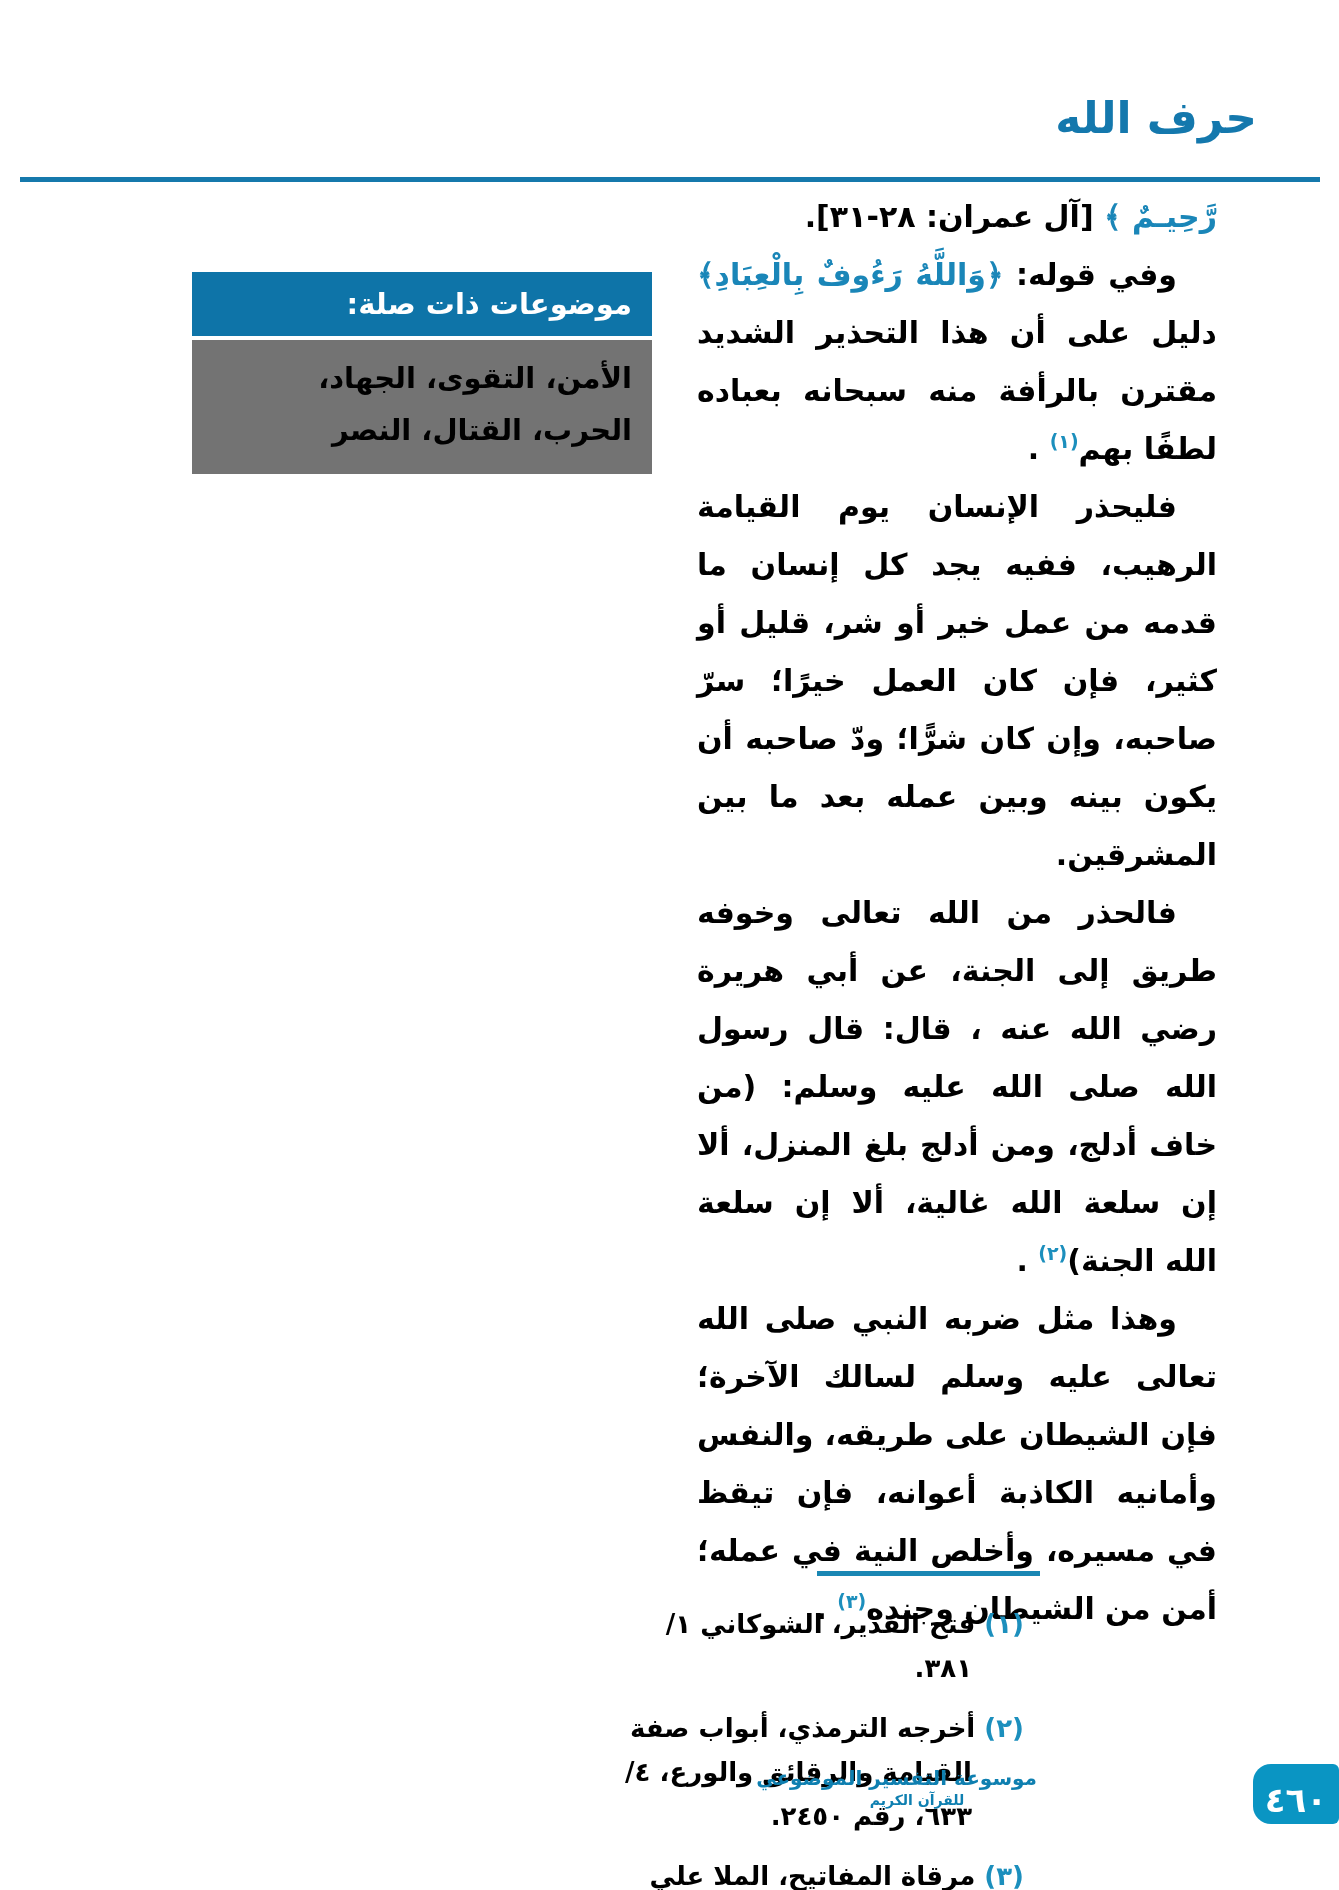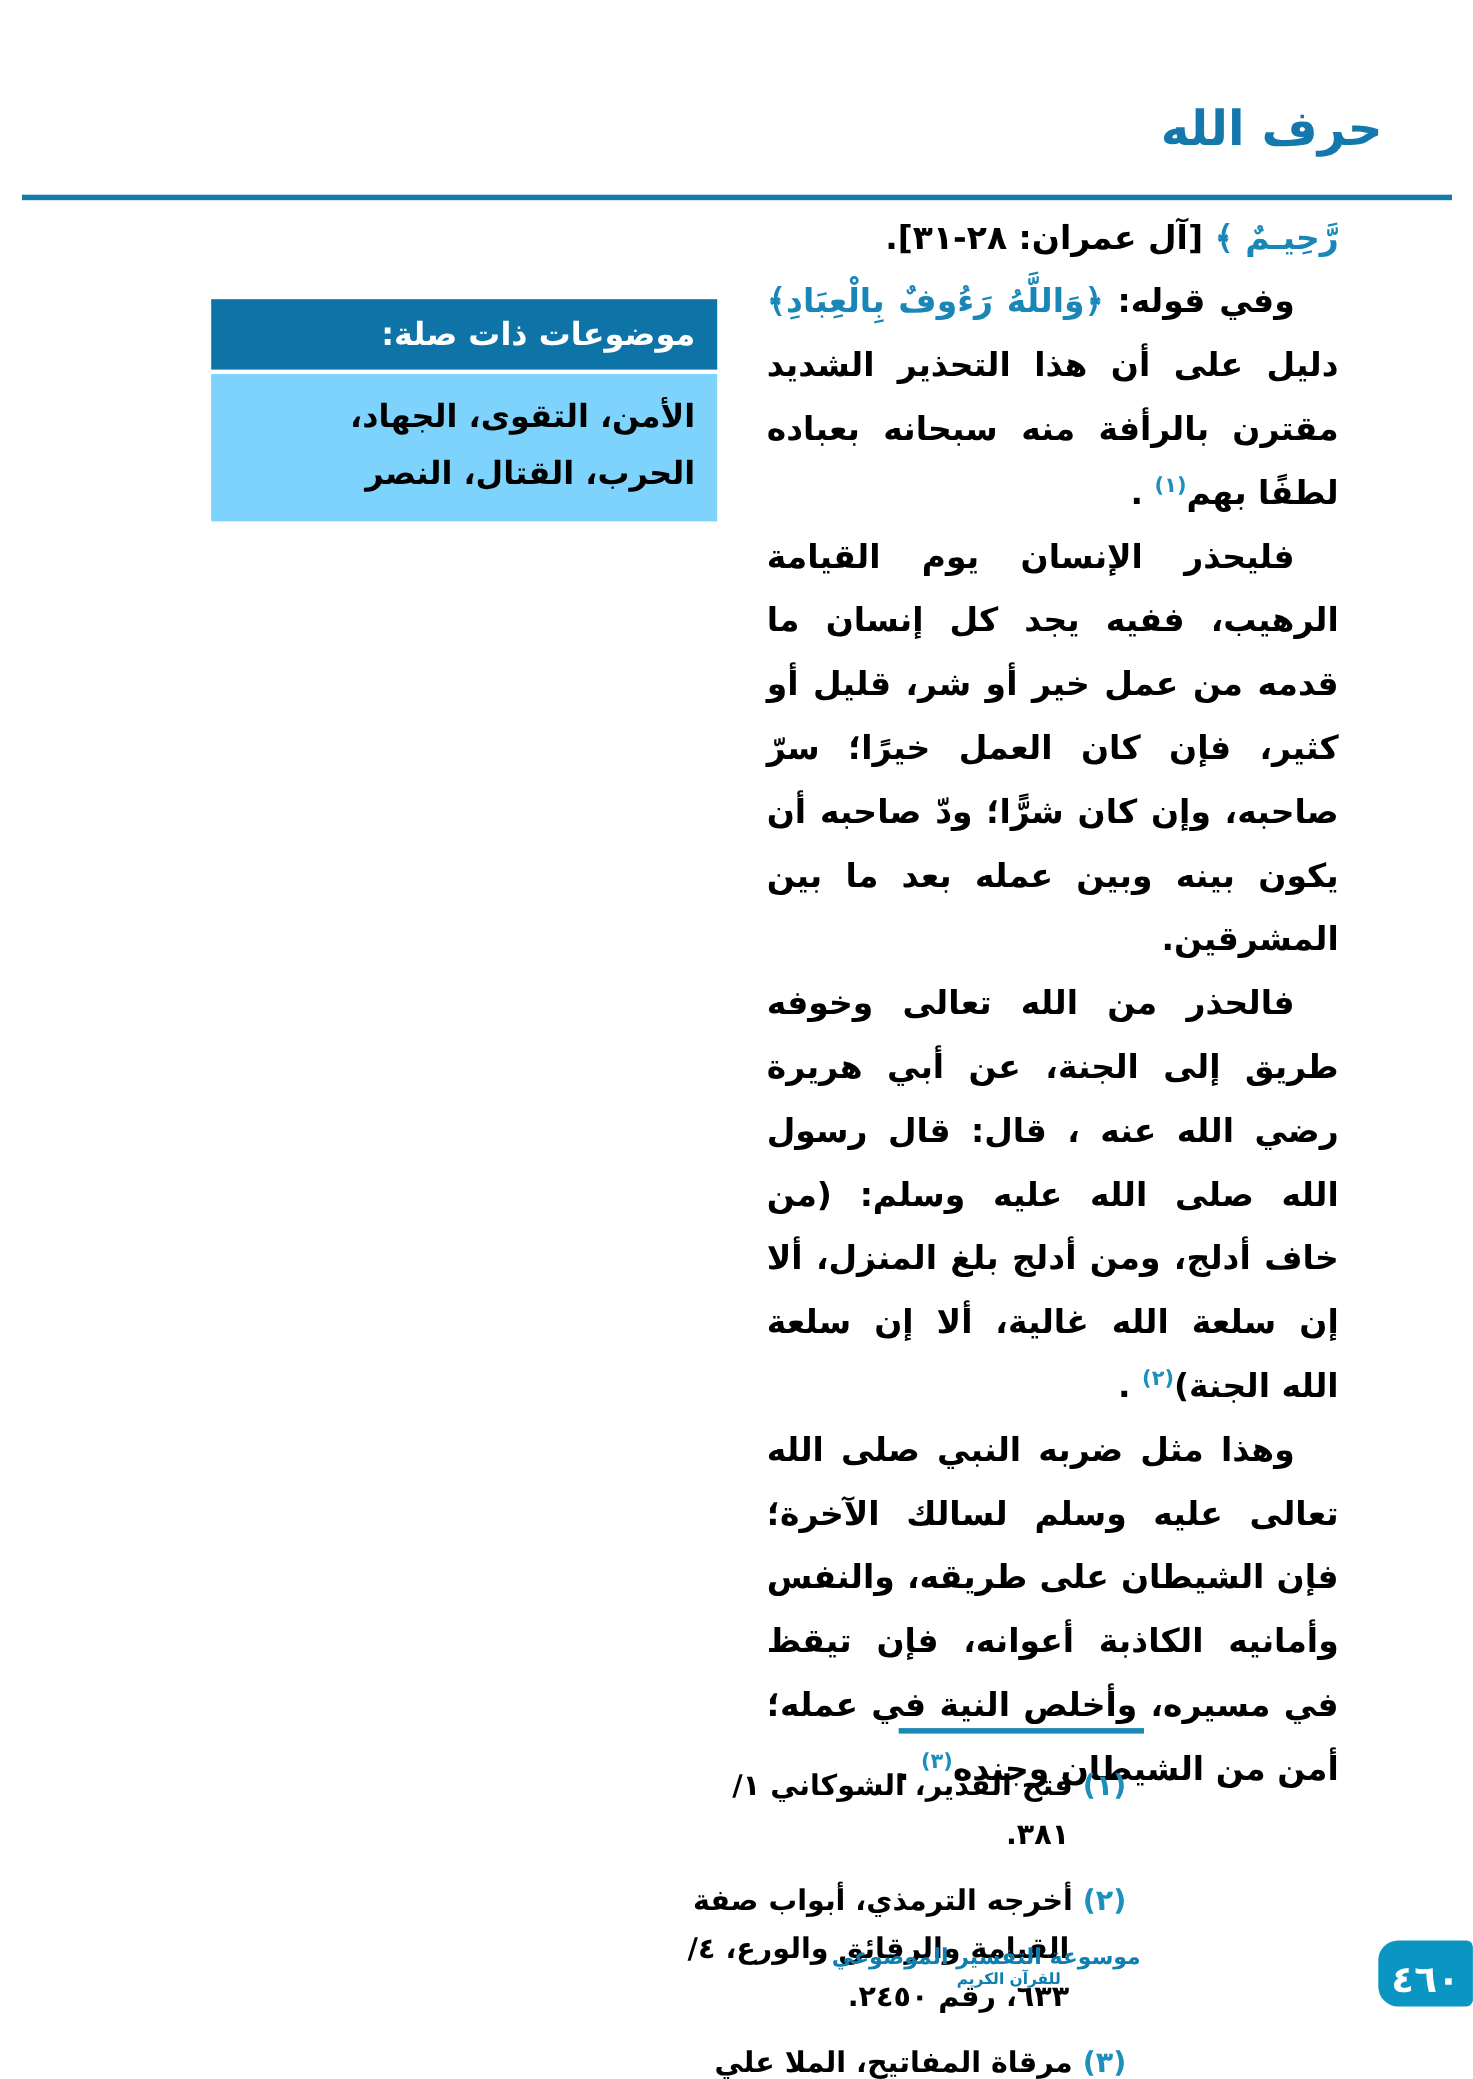--- a/index.html
+++ b/index.html
@@ -15,21 +15,21 @@
   .header-rule{
     position:absolute;top:177px;left:20px;width:1300px;height:5px;background:#1579AC;
   }
   
   .topics-box{position:absolute;top:235px;left:192px;width:460px;margin-top:37px;}
   .box-header{
     background:#0E74A8;color:#ffffff;font-size:29px;font-weight:bold;
     height:64px;line-height:64px;padding:0 20px;box-sizing:border-box;
   }
   .box-body{
-    background:#7dd3fc;margin-top:4px;padding:12px 20px 18px;
+    background:#737373;margin-top:4px;padding:12px 20px 18px;
     font-size:29px;font-weight:bold;color:#000000;line-height:52px;text-align:right;
   }
   
   .main-column{
     position:absolute;top:188px;right:122px;width:520px;
     font-size:30px;font-weight:bold;color:#000000;line-height:58px;
     text-align:justify;
   }
   .main-column p{margin:0;}
   .para{text-indent:40px;}

